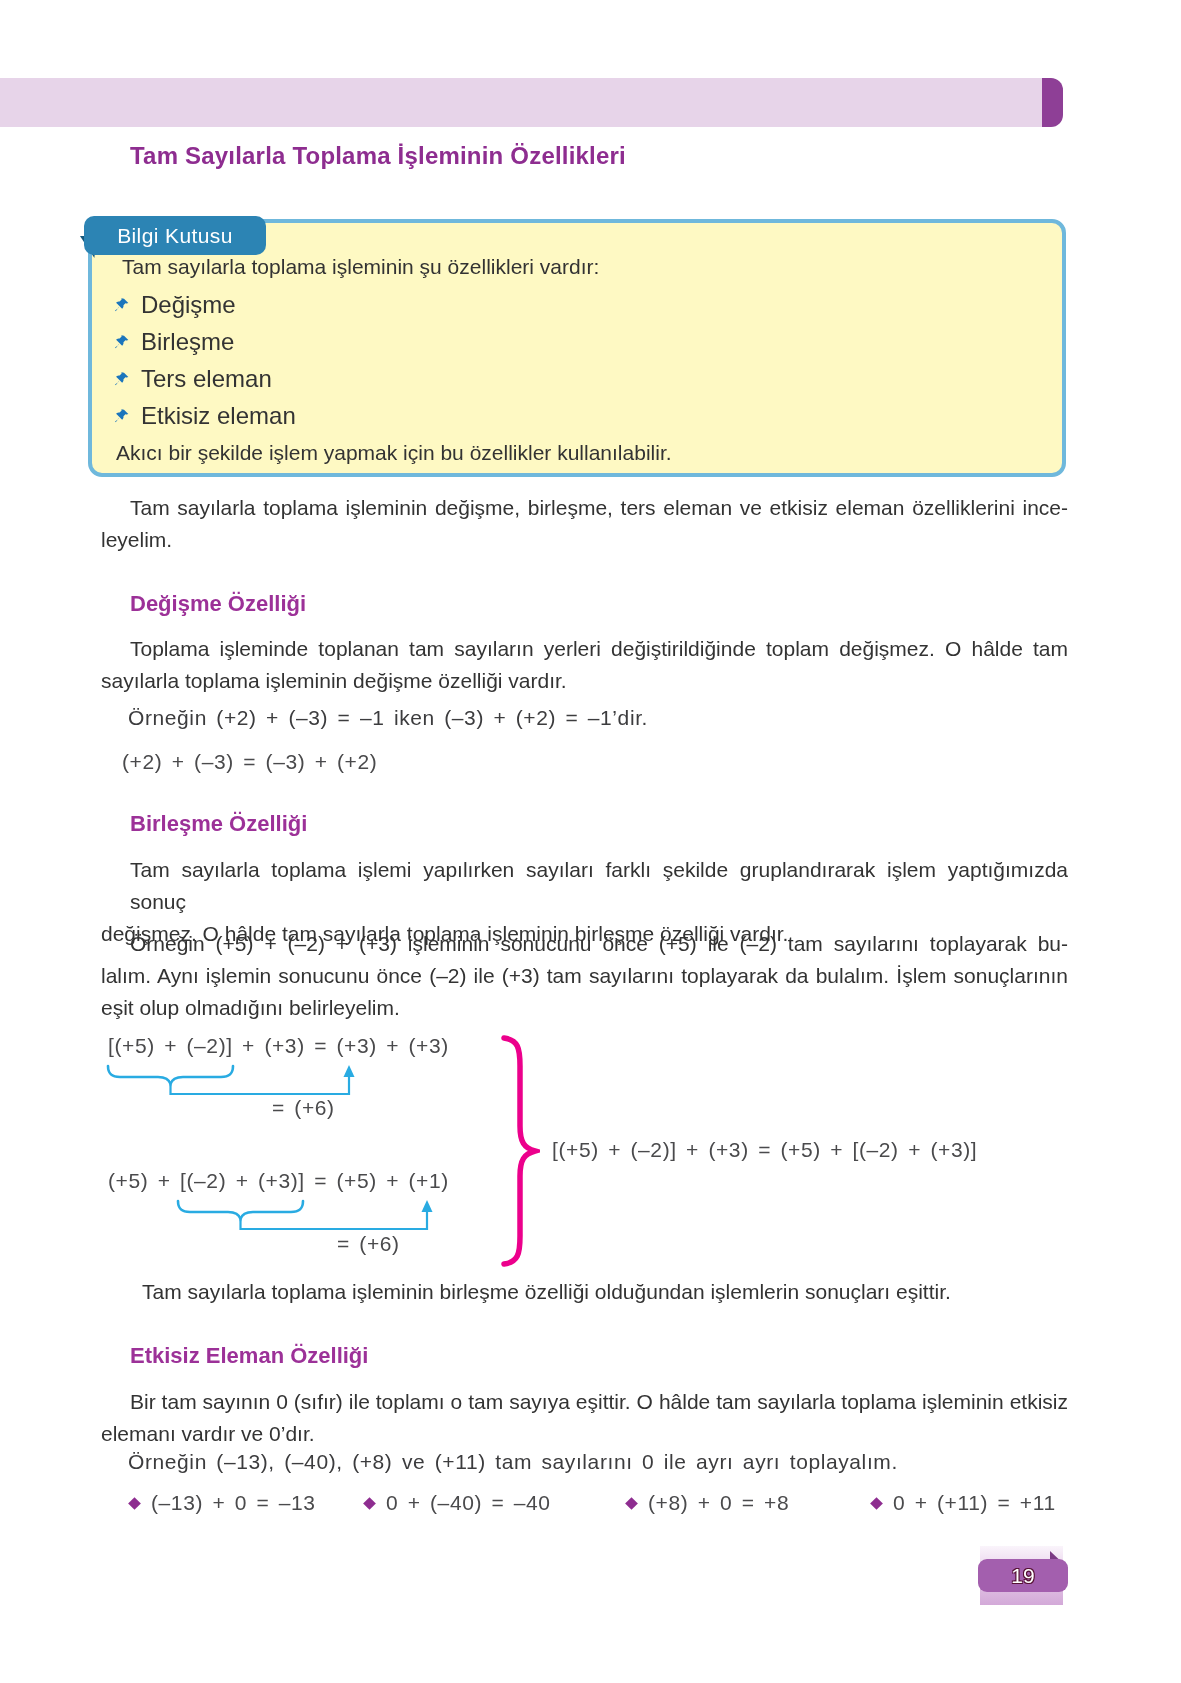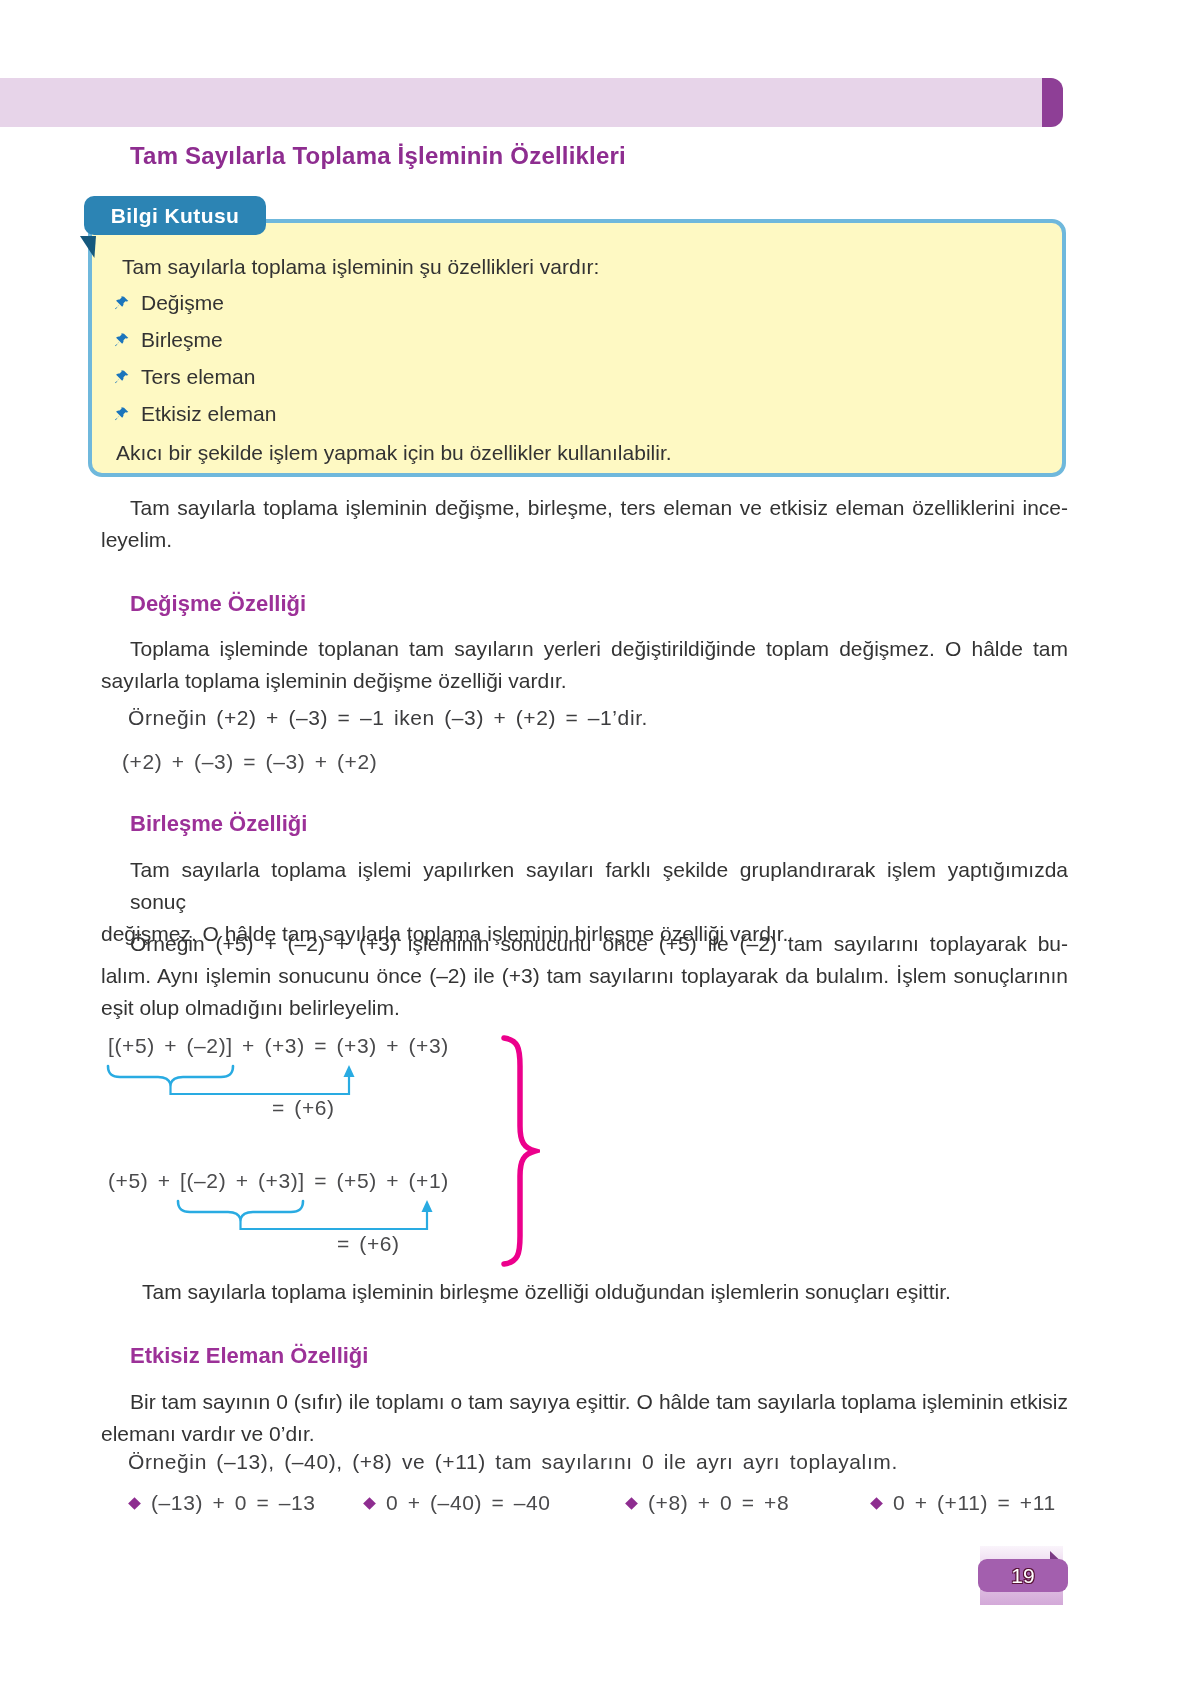--- a/index.html
+++ b/index.html
@@ -9,24 +9,24 @@
   }
   .abs{position:absolute;}
   
   .topbar{left:0;top:78px;width:1046px;height:49px;background:#e7d4e9;}
   .topbar-cap{left:1042px;top:78px;width:21px;height:49px;background:#8e3f96;border-radius:0 12px 12px 0;}
   
   .page-title{left:130px;top:142px;font-size:24px;font-weight:bold;color:#8e2d90;letter-spacing:0.2px;}
   
   .info-box{left:88px;top:219px;width:978px;height:258px;border:4px solid #6fb8dc;border-radius:14px;background:#fef9c3;box-sizing:border-box;}
   .tab-fold{left:80px;top:236px;width:16px;height:22px;background:#15587d;clip-path:polygon(0 0,100% 0,90% 100%);}
-  .info-tab{left:84px;top:196px;width:182px;height:39px;background:#2c84b4;border-radius:10px;
-    display:flex;align-items:center;justify-content:center;color:#ffffff;font-weight:bold;font-size:21px;letter-spacing:0.4px;}
+  .info-tab{left:84px;top:216px;width:182px;height:39px;background:#2c84b4;border-radius:10px;
+    display:flex;align-items:center;justify-content:center;color:#ffffff;font-weight:normal;font-size:21px;letter-spacing:0.4px;}
   .box-text{font-size:21px;color:#333333;}
-  .box-item{display:flex;align-items:center;gap:11px;font-size:21px;color:#333333;}
+  .box-item{display:flex;align-items:center;gap:11px;font-size:24px;color:#333333;}
   .pin{width:16px;height:16px;flex:0 0 16px;}
   
   .par{left:101px;width:967px;font-size:21px;line-height:32px;color:#333333;}
   .line{display:block;}
   .j{text-align:justify;text-align-last:justify;}
   .indent{padding-left:29px;box-sizing:border-box;}
   .heading{font-size:22px;font-weight:bold;color:#9c3198;}
   .math{font-size:21px;color:#4a4a4c;letter-spacing:0.6px;word-spacing:3px;white-space:nowrap;}
   
   .diagram{left:104px;top:1034px;width:980px;height:245px;}
@@ -137,20 +137,21 @@
       <path d="M136.5,20 L136.5,30 L323,30 L323,12" fill="none" stroke="#29abe2" stroke-width="2.2"></path>
       <polygon points="317.5,13 328.5,13 323,1" fill="#29abe2"></polygon>
     </svg>
 
     <div class="dline math" style="left:233px;top:198px;">= (+6)</div>
 
     <svg class="abs" style="left:394px;top:0;" width="42" height="234" viewBox="0 0 42 234">
       <path d="M6,4 C20,6 22,14 22,32 L22,92 C22,108 26,114 37,117 C26,120 22,126 22,142 L22,202 C22,220 20,228 6,230" fill="none" stroke="#ec008c" stroke-width="5.5" stroke-linecap="round"></path>
     </svg>
 
+    <div class="dline math" style="left:448px;top:104px;">[(+5) + (–2)] + (+3) = (+5) + [(–2) + (+3)]</div>
   </div>
 
   <div class="abs par" style="left:130px;top:1276px;width:940px;margin-left:12px;">Tam sayılarla toplama işleminin birleşme özelliği olduğundan işlemlerin sonuçları eşittir.</div>
 
   <div class="abs heading" style="left:130px;top:1343px;">Etkisiz Eleman Özelliği</div>
   <div class="abs par" style="top:1386px;">
     <span class="line j indent">Bir tam sayının 0 (sıfır) ile toplamı o tam sayıya eşittir. O hâlde tam sayılarla toplama işleminin etkisiz</span>
     <span class="line">elemanı vardır ve 0’dır.</span>
   </div>
   <div class="abs math" style="left:128px;top:1450px;color:#3c3c3e;">Örneğin (–13), (–40), (+8) ve (+11) tam sayılarını 0 ile ayrı ayrı toplayalım.</div>

